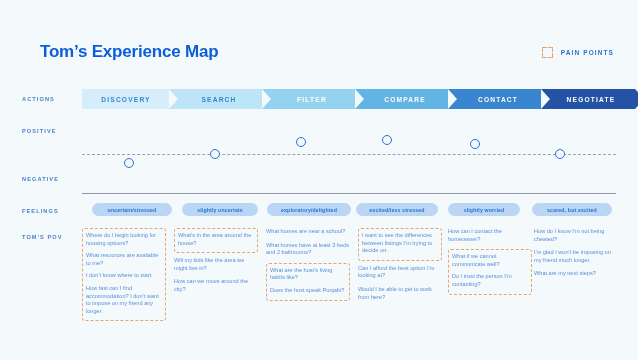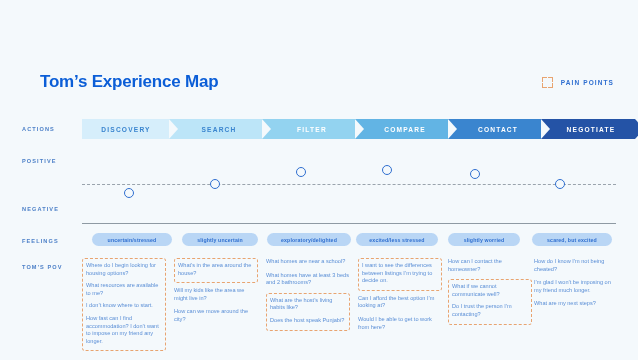--- a/index.html
+++ b/index.html
@@ -3,21 +3,21 @@
 <meta charset="utf-8">
 <style>
   html,body{margin:0;padding:0;}
   body{
     width:638px;height:360px;
     background:#f4f9fc;
     font-family:"Liberation Sans", sans-serif;
     overflow:hidden;
     position:relative;
   }
-  #page{position:relative;width:638px;height:303px;margin-top:30px;}
+  #page{position:relative;width:638px;height:303px;}
 
   
   .title{
     position:absolute;left:40px;top:42px;
     font-size:17px;font-weight:bold;color:#0b5ed7;
     letter-spacing:-0.2px;white-space:nowrap;
   }
   .legend{
     position:absolute;right:24px;top:47px;
     display:flex;align-items:center;gap:8px;

